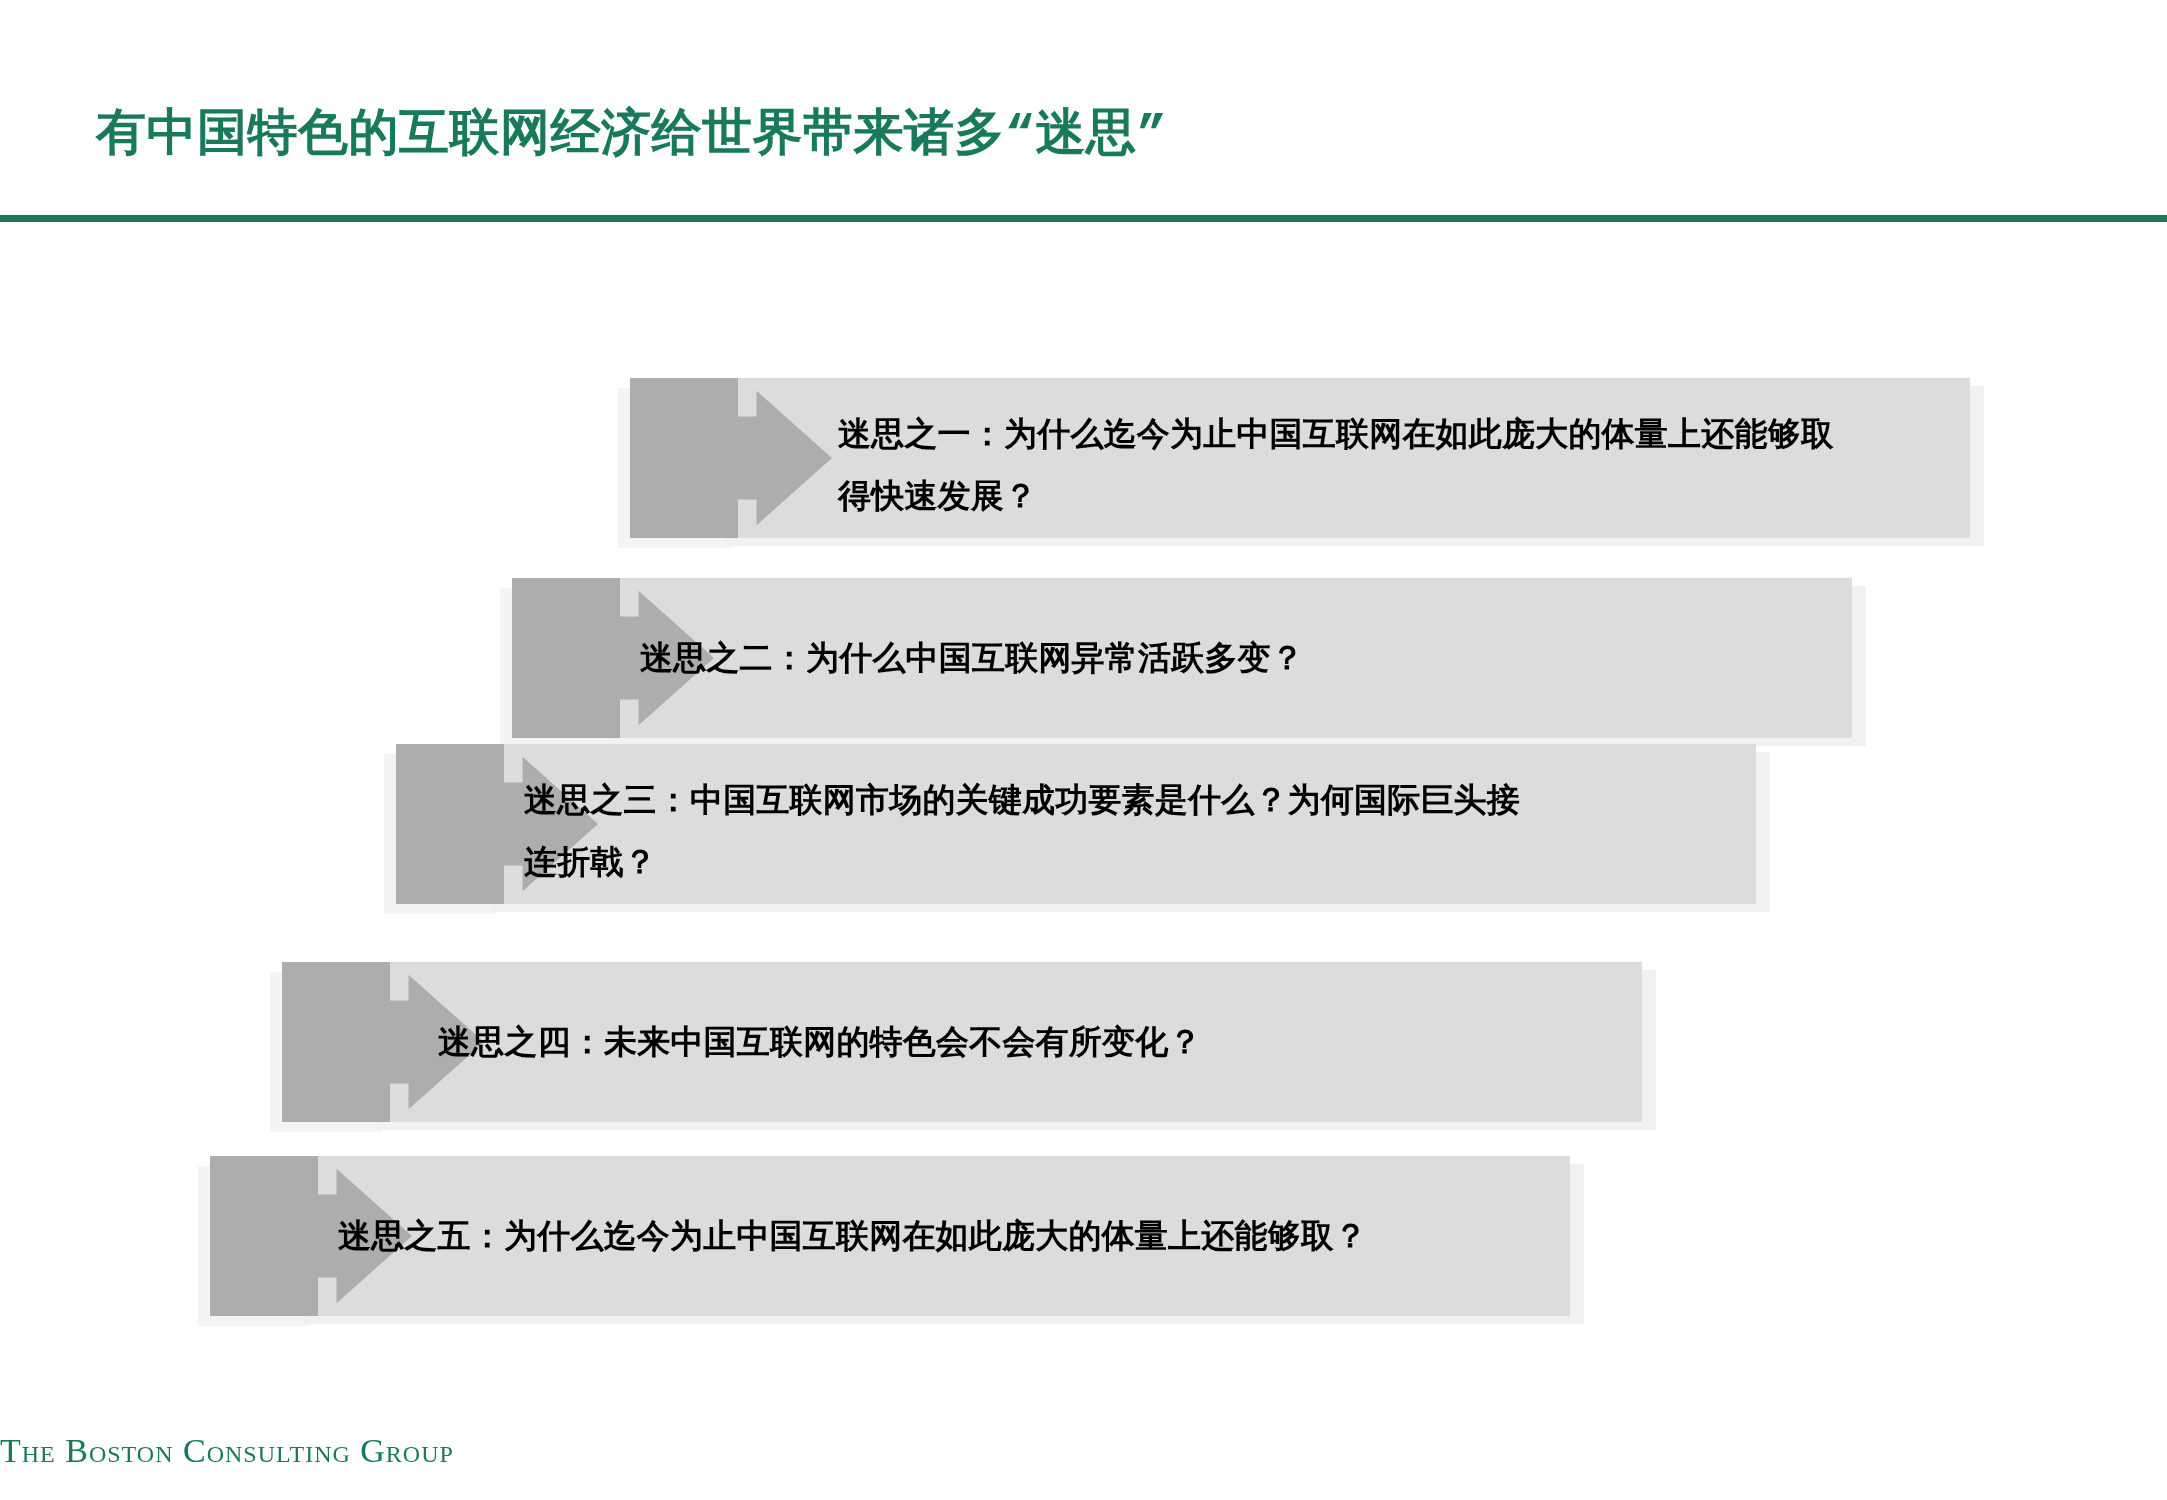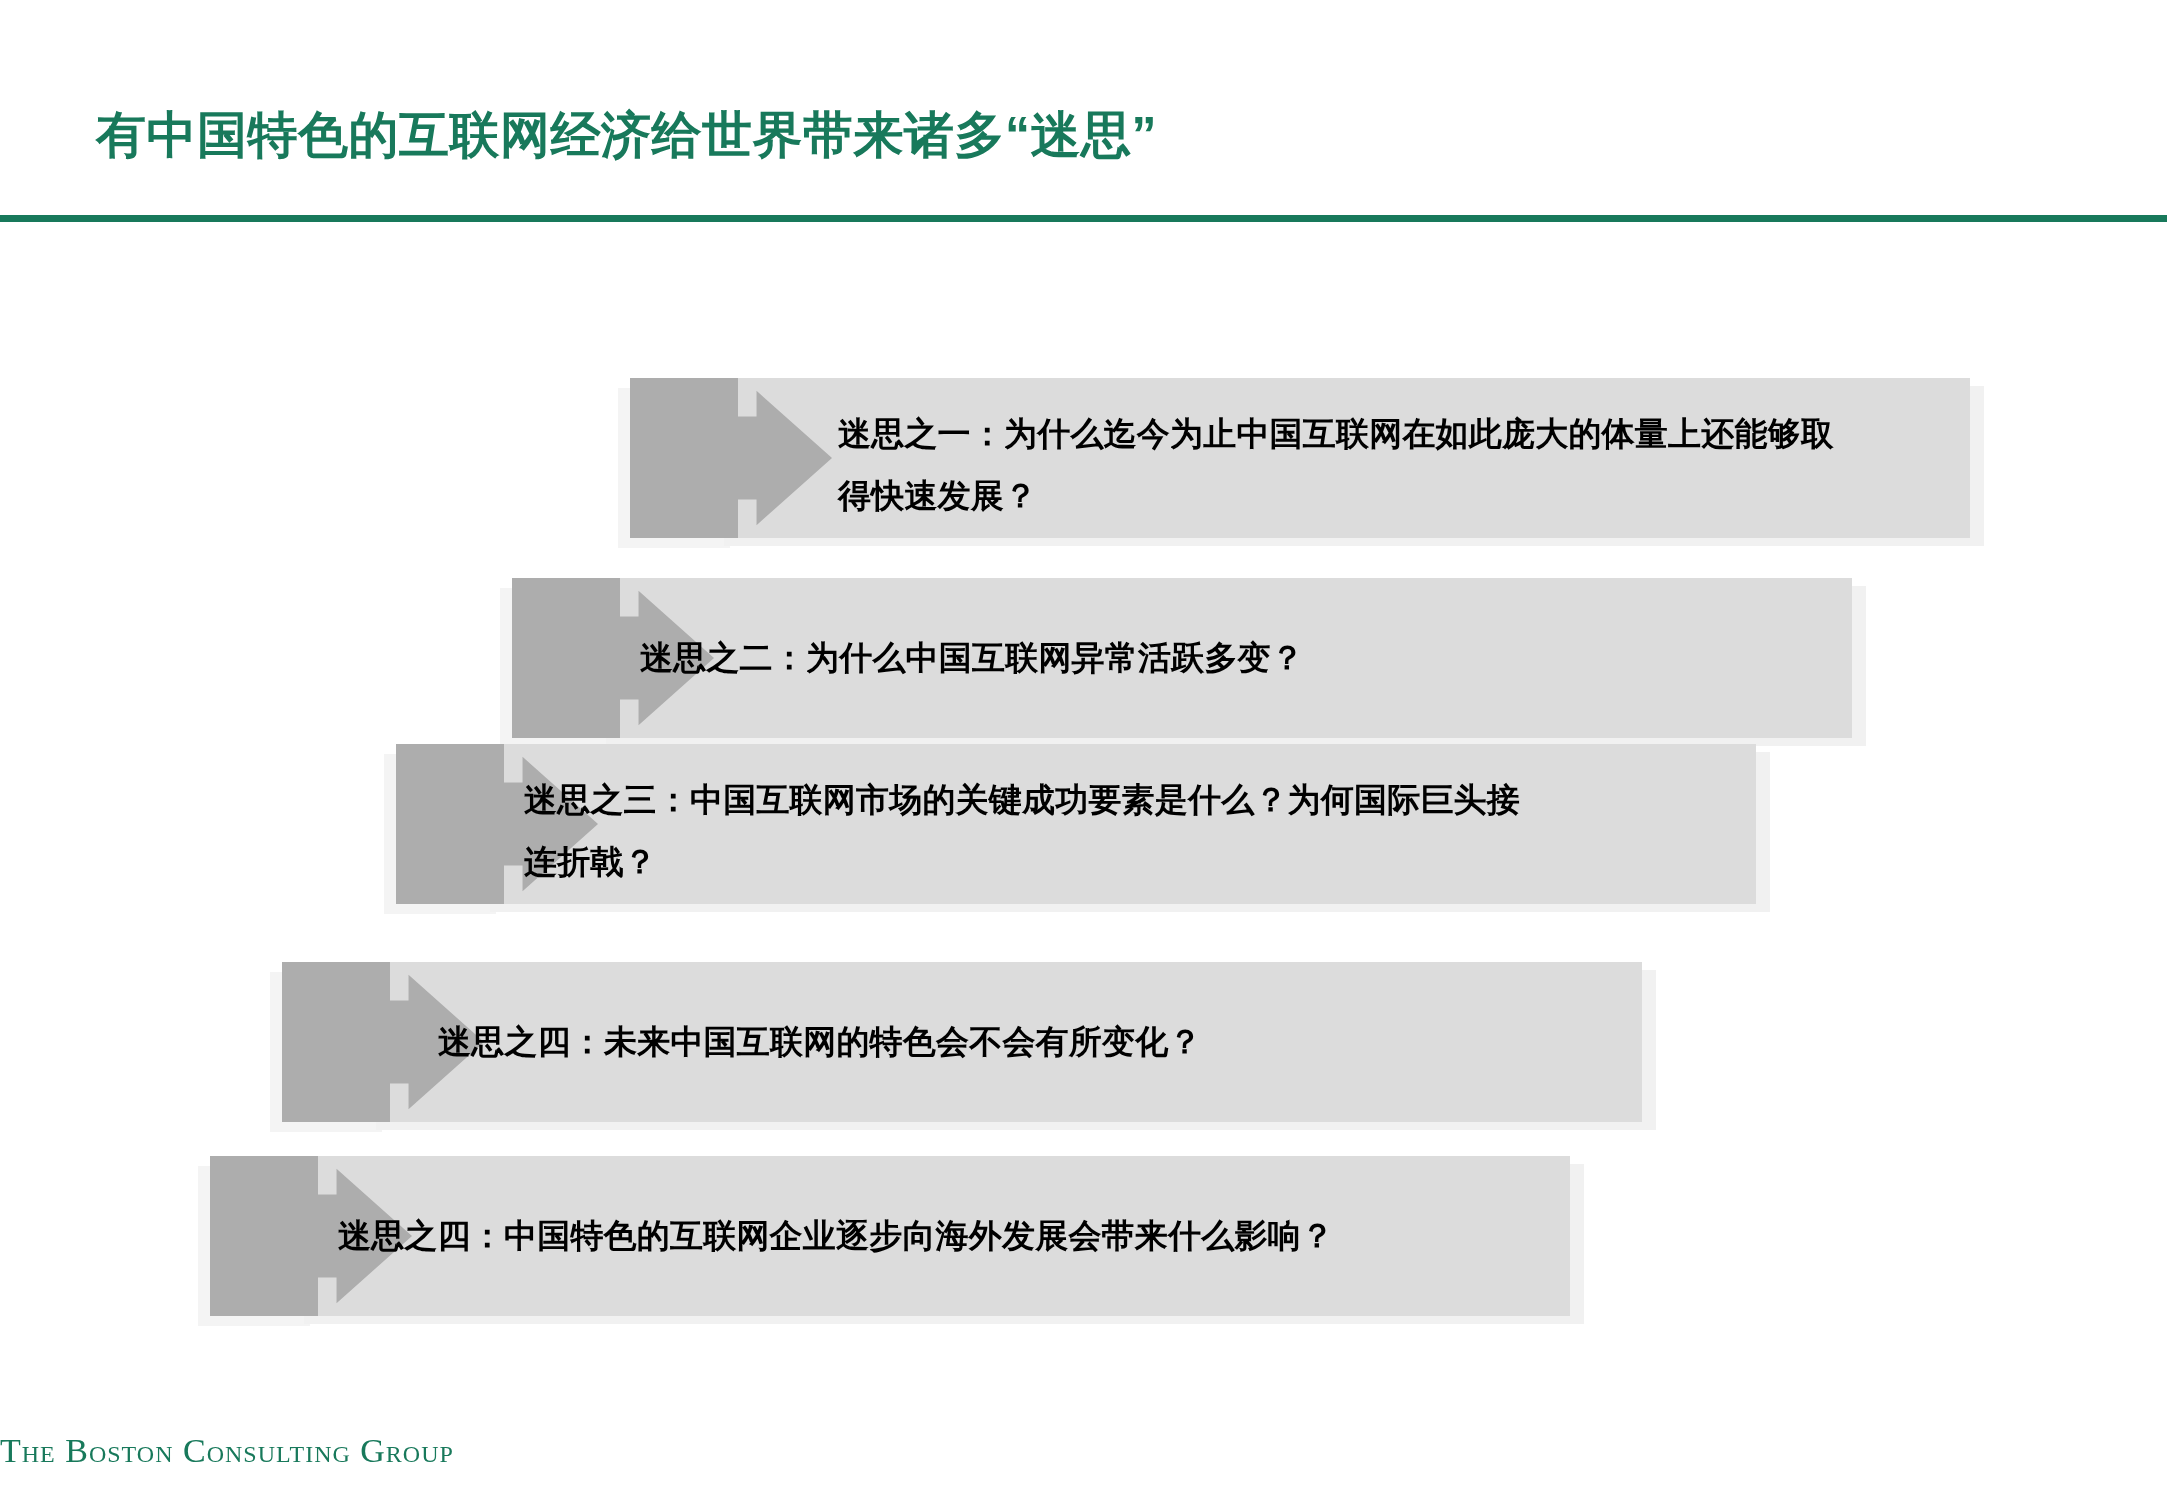--- a/index.html
+++ b/index.html
@@ -21,20 +21,21 @@
     inset: 0;
     background: #ffffff;
   }
 
   
   .title-block {
     position: absolute;
     left: 96px;
     top: 108px;
     width: 1980px;
+    font-family: Liberation Mono, monospace;
   }
   .slide-title {
     font-size: 50px;
     font-weight: bold;
     color: #18795B;
     letter-spacing: 0.5px;
     line-height: 1.1;
     white-space: nowrap;
   }
   .title-rule {
@@ -196,21 +197,21 @@
       </div>
     </div>
 
     <div class="arrow-row" style="left:210px; top:1156px; width:1360px;">
       <div class="arrow-head-shadow"></div>
       <div class="arrow-shadow" style="width:1280px;"></div>
       <div class="arrow-body" style="width:1272px;"></div>
       <div class="arrow-head"></div>
       <div class="arrow-point"></div>
       <div class="arrow-text" style="left:128px; width:1200px;">
-        <span>迷思之四：中国特色的互联网企业逐步向海外发展会带来什么影响？</span>
+        <span>迷思之五：为什么迄今为止中国互联网在如此庞大的体量上还能够取？</span>
         <span></span>
       </div>
     </div>
 
   </div>
 
   <div class="footer-logo">The Boston Consulting Group</div>
 
 </div>
 

